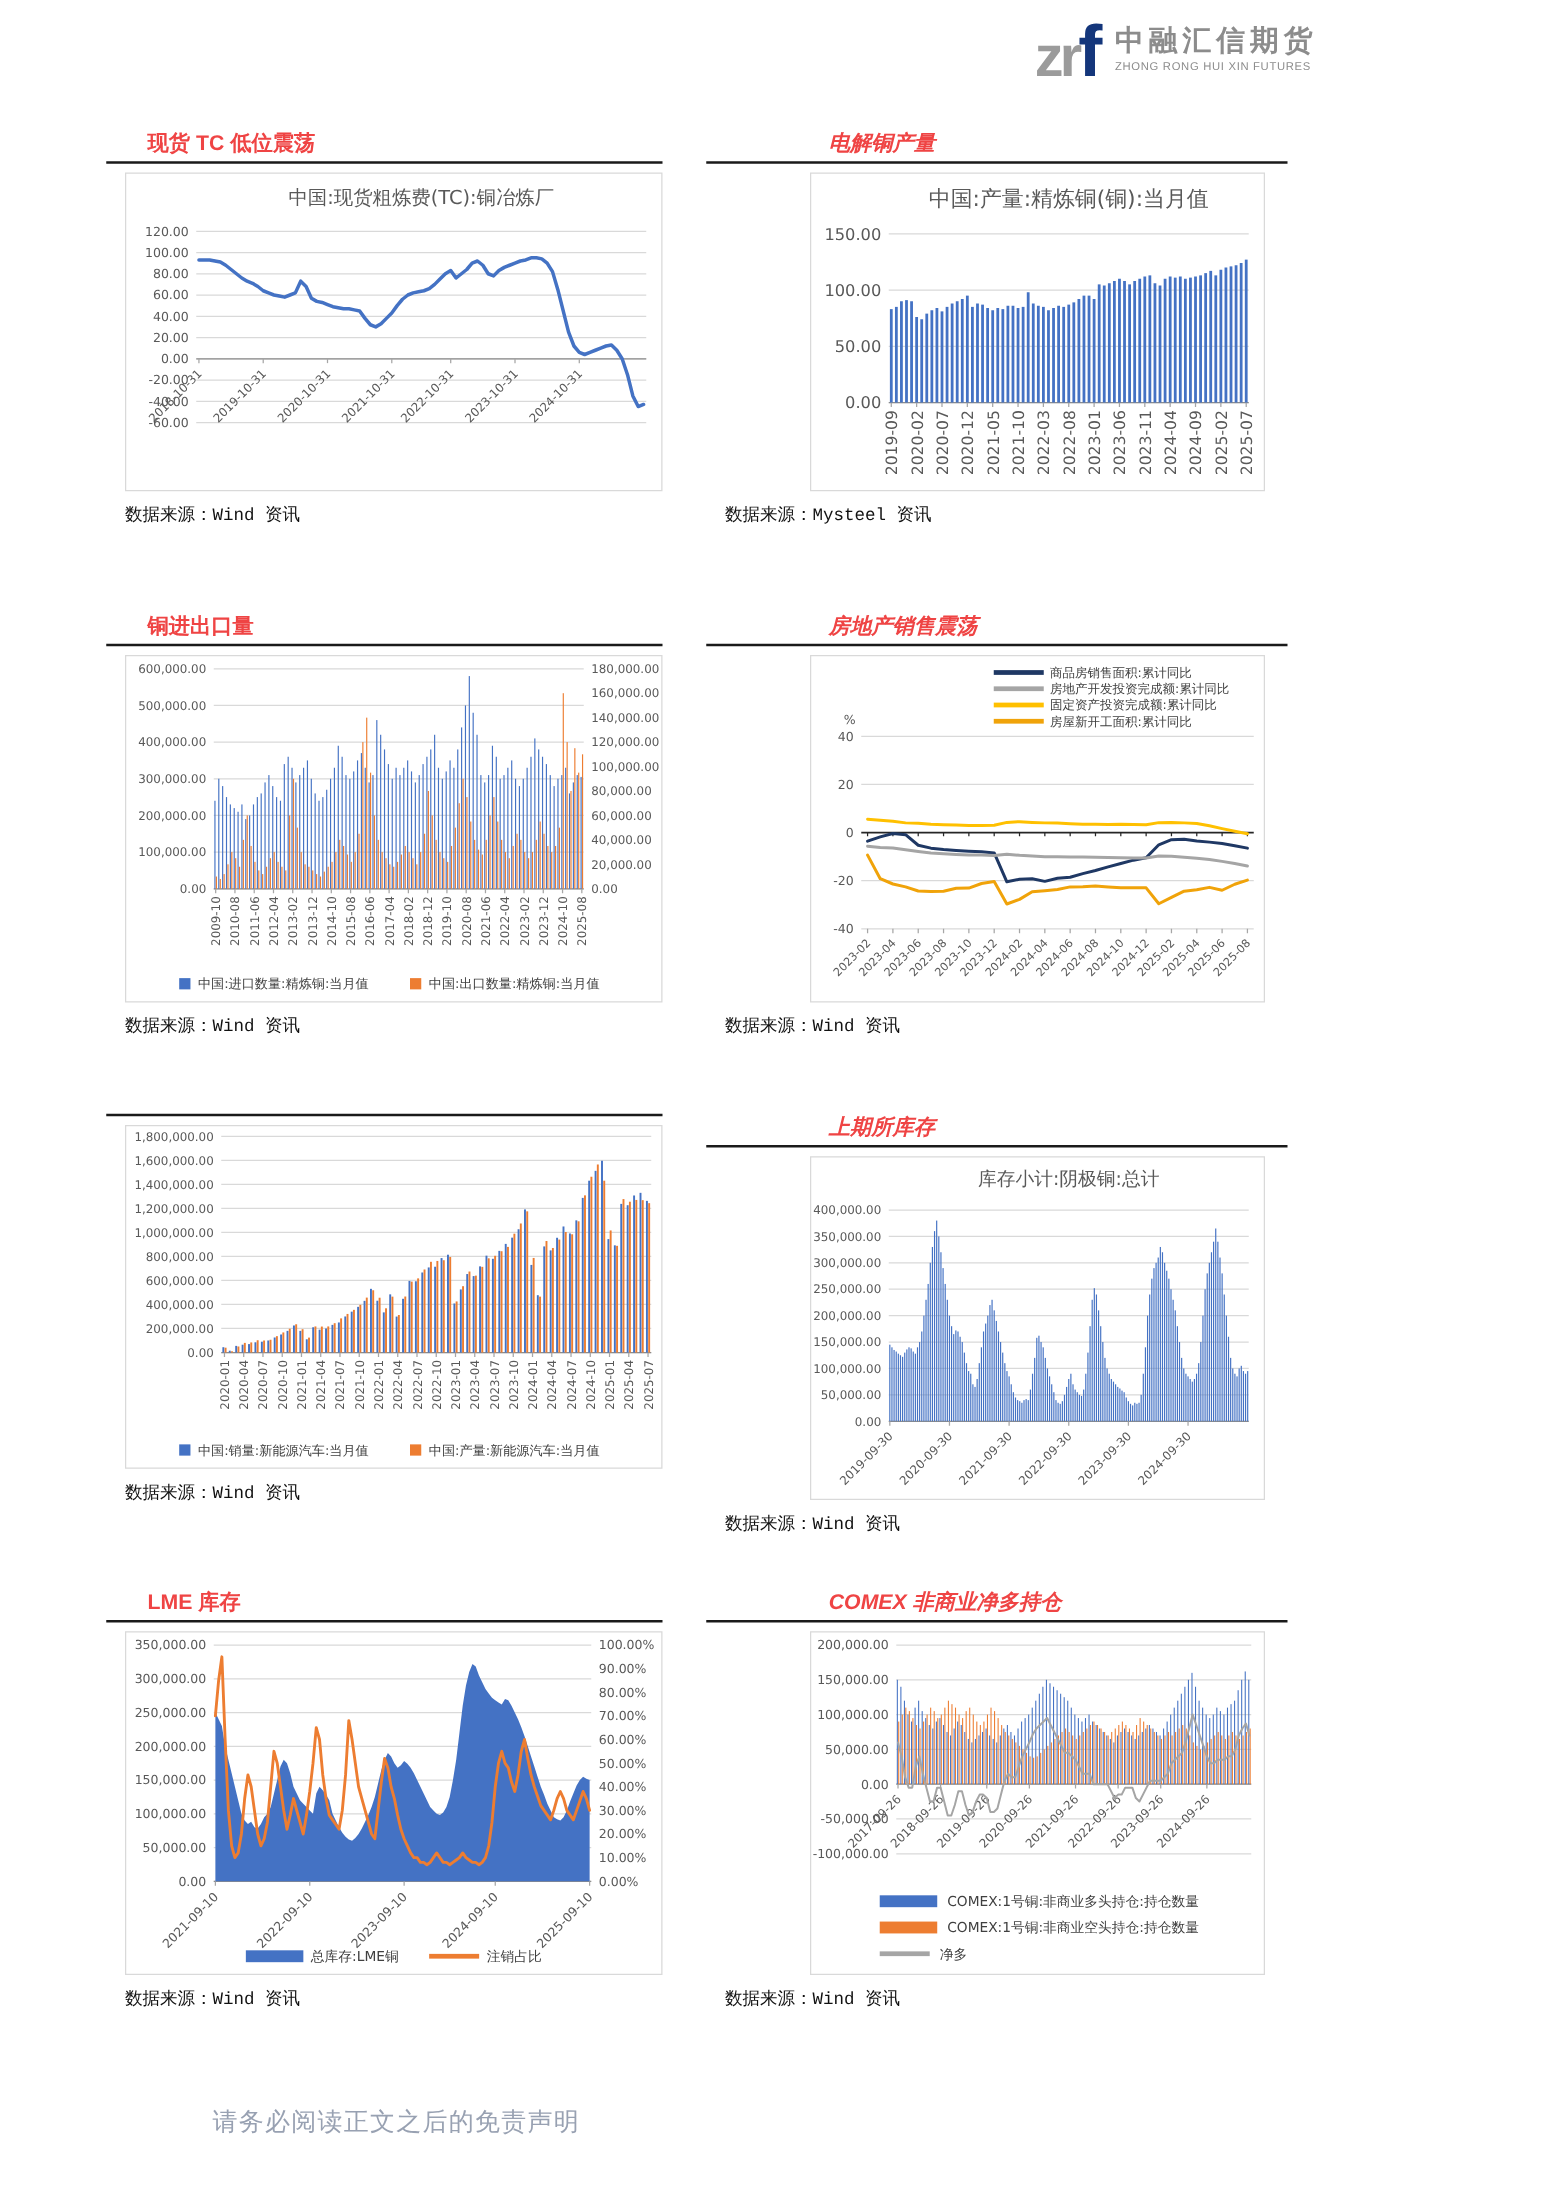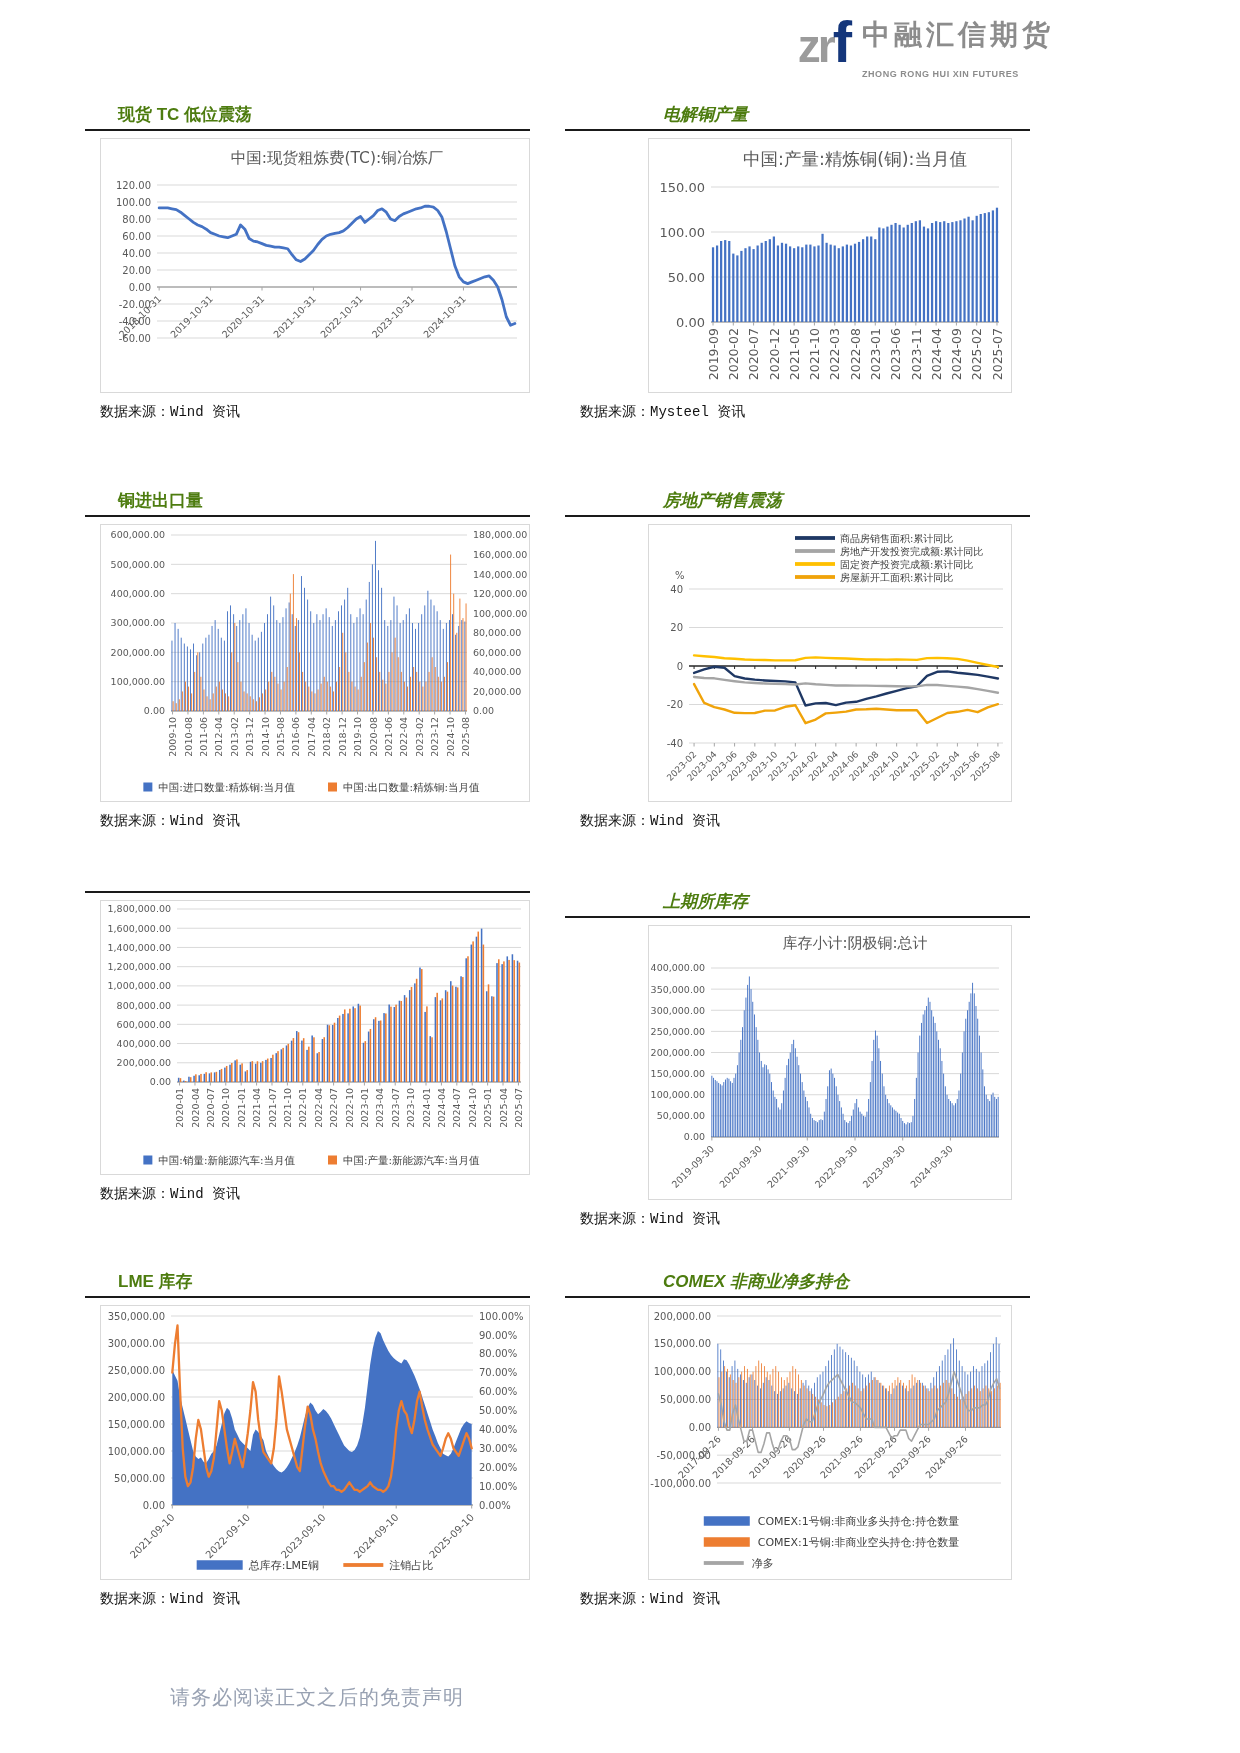--- a/index.html
+++ b/index.html
@@ -2,26 +2,26 @@
 <html><head>
 <meta charset="utf-8">
 <style>
   html,body{margin:0;padding:0;background:#fff;}
   .page{position:relative;width:1240px;height:1753px;background:#fff;overflow:hidden;
         font-family:"Liberation Sans",sans-serif;}
   .logo{position:absolute;top:16px;right:186px;display:flex;align-items:flex-start;gap:10px;}
   .logo-mark{font-weight:700;line-height:0.9;white-space:nowrap;}
   .logo-zr{font-size:46px;color:#9b9b9b;letter-spacing:-3px;}
   .logo-f{font-size:58px;color:#14367b;}
-  .logo-cn{font-size:28px;font-weight:700;color:#8c8c8c;letter-spacing:4px;line-height:1.1;margin-top:4px;white-space:nowrap;}
-  .logo-en{font-size:9px;font-weight:700;color:#8c8c8c;letter-spacing:0.55px;margin-top:18px;white-space:nowrap;}
+  .logo-cn{font-size:23px;font-weight:700;color:#8c8c8c;letter-spacing:4px;line-height:1.1;margin-top:4px;white-space:nowrap;}
+  .logo-en{font-size:9px;font-weight:400;color:#8c8c8c;letter-spacing:0.55px;margin-top:3px;white-space:nowrap;}
   .sec{position:absolute;}
   .col-l{width:445px;}
   .col-r{width:465px;}
-  .sec h2{margin:0 0 4px 33px;font-size:17px;line-height:1.25;color:#4d7c0f;font-weight:700;}
+  .sec h2{margin:0 0 4px 33px;font-size:17px;line-height:1.25;color:#ef4444;font-weight:700;}
   .col-r h2{margin-left:98px;font-style:italic;}
   .rule{height:0;border-top:2px solid #1a1a1a;margin-bottom:7px;}
   .chart-box{margin-left:15px;width:430px;border:1px solid #d9d9d9;background:#fff;box-sizing:border-box;font-size:0;}
   .col-r .chart-box{margin-left:83px;width:364px;}
   .src{margin:10px 0 0 15px;font-size:14px;color:#111;font-family:Liberation Mono, monospace;}
   .col-r .src{}
   .s1{left:85px;top:104px;} .s2{left:565px;top:104px;}
   .s3{left:85px;top:490px;} .s4{left:565px;top:490px;}
   .s5{left:85px;top:891px;} .s6{left:565px;top:891px;}
   .s7{left:85px;top:1271px;} .s8{left:565px;top:1271px;}

